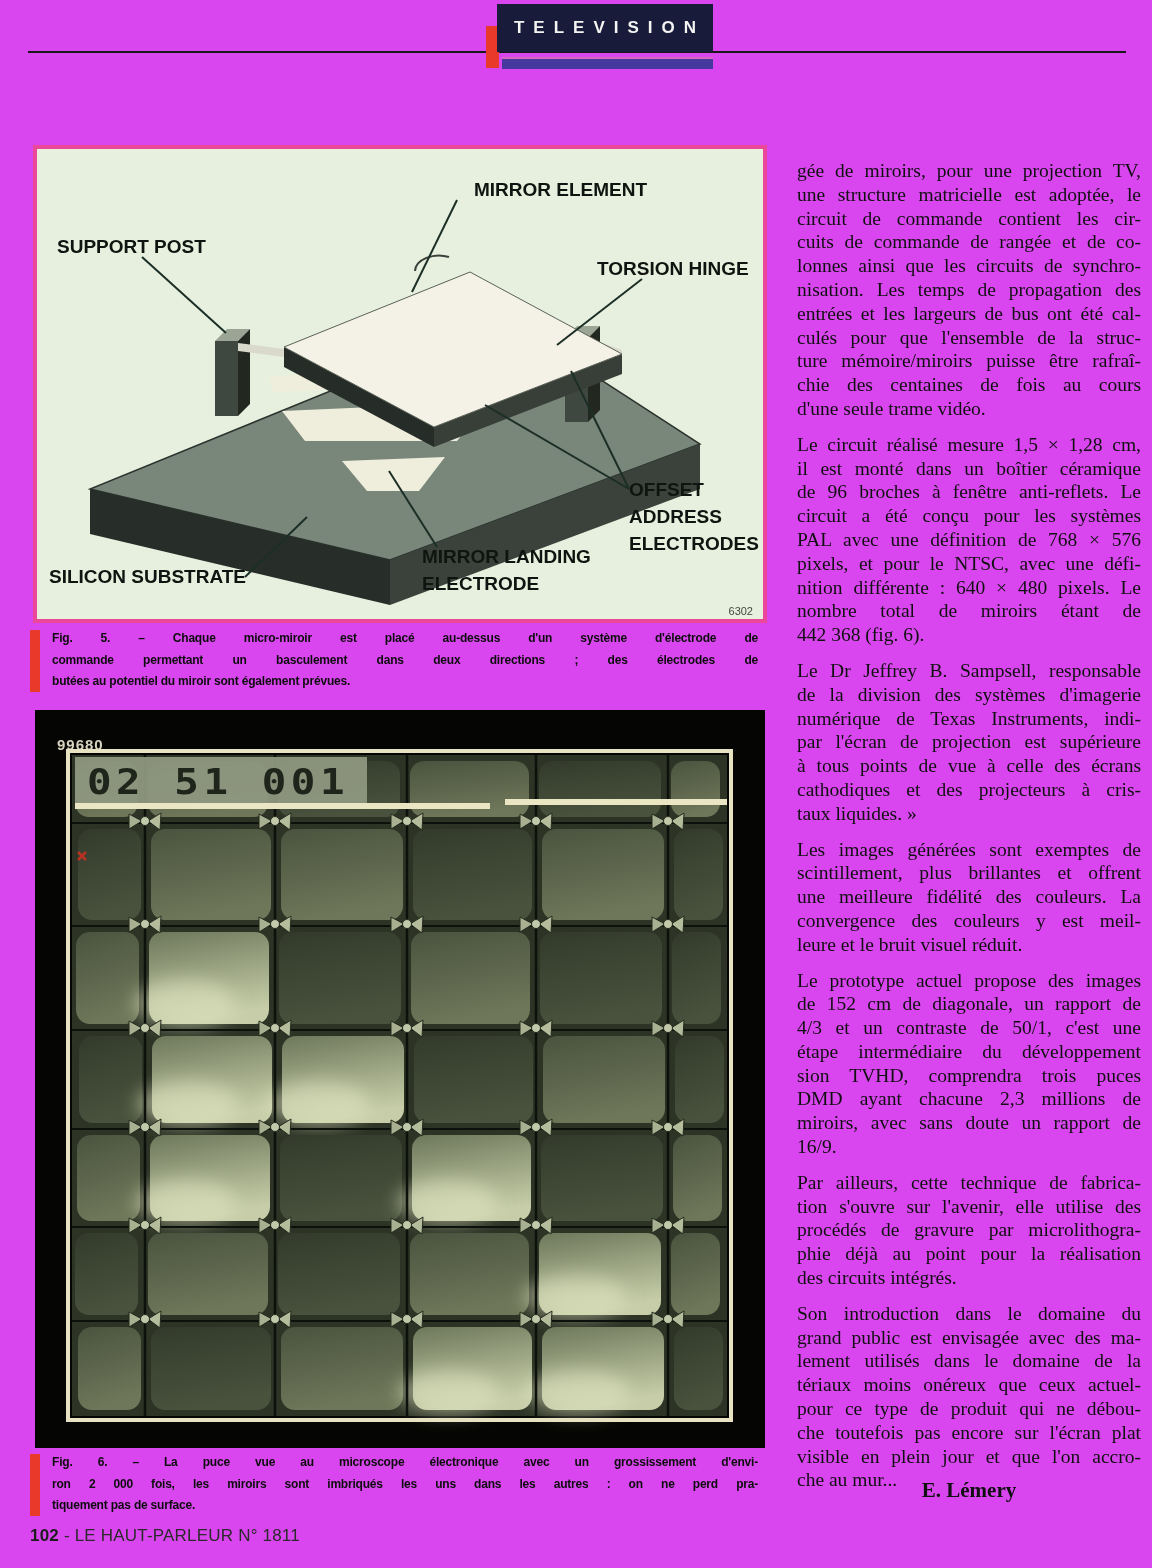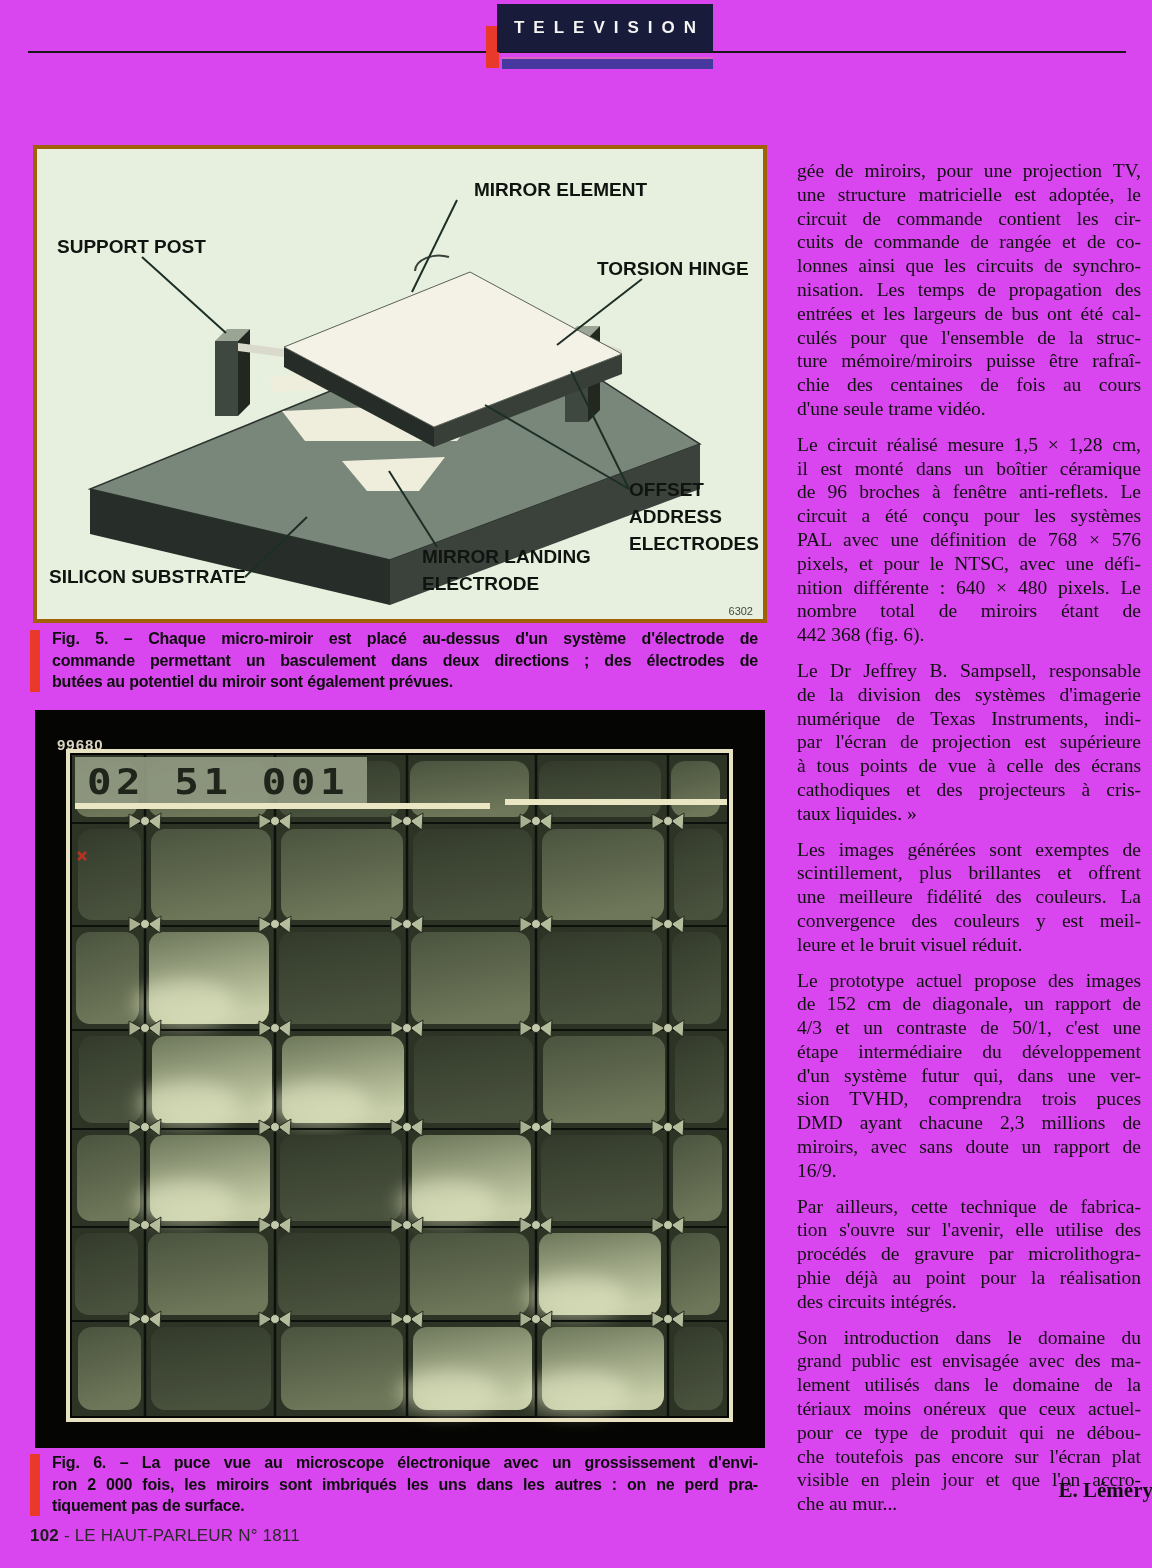--- a/index.html
+++ b/index.html
@@ -10,48 +10,48 @@
   .hrule{position:absolute;left:28px;top:51px;width:1098px;height:2px;background:#181818;}
   .tv-box{position:absolute;left:497px;top:4px;width:216px;height:48px;background:#181c3a;
           display:flex;align-items:center;justify-content:center;}
   .tv-box span{color:#f4f4f2;font-weight:bold;font-size:17px;letter-spacing:9px;padding-left:9px;}
   .tv-red{position:absolute;left:486px;top:26px;width:13px;height:42px;background:#e8392b;}
   .tv-purple{position:absolute;left:502px;top:57px;width:211px;height:10px;background:#46389e;
              border-top:2px solid #d964c0;}
 
   
   .fig5{position:absolute;left:33px;top:145px;width:726px;height:470px;
-        background:#e7f0de;border:4px solid #a16207;}
+        background:#e7f0de;border:4px solid #ec4899;}
   .fig5 svg{display:block;}
   .f5label{font-family:"Liberation Sans",sans-serif;font-weight:bold;font-size:19px;fill:#101410;}
   .f5plate{font-family:"Liberation Sans",sans-serif;font-size:11px;fill:#44483f;}
 
   
   .caption{position:absolute;left:30px;width:728px;}
   .capbar{position:absolute;left:0;top:2px;width:10px;height:62px;background:#e8392b;}
-  .cap-lines{margin-left:22px;width:706px;font-weight:bold;font-size:16px;line-height:21.5px;
+  .cap-lines{margin-left:22px;width:706px;font-weight:bold;font-size:12px;line-height:21.5px;
              color:#0d0d0d;letter-spacing:-0.2px;}
   .cap-lines div{text-align:justify;text-align-last:justify;}
   .cap-lines div.last{text-align-last:left;}
 
   
   .fig6{position:absolute;left:35px;top:710px;width:730px;height:738px;background:#050503;}
 
   
   .footer{position:absolute;left:30px;top:1526px;font-size:17px;color:#1c1c1c;letter-spacing:0.2px;}
   .footer b{font-weight:bold;}
   .footer .rest{font-weight:normal;color:#2a2a2a;}
 
   
   #article{position:absolute;left:785px;top:147px;width:368px;
            font-family:"Liberation Serif",serif;font-size:19.5px;line-height:23.8px;color:#101010;}
   #article .para{margin:12px;}
   #article .para div{text-align:justify;text-align-last:justify;white-space:nowrap;}
   #article .para div.last{text-align-last:left;white-space:normal;}
-  .signature{position:absolute;left:785px;top:1478px;width:368px;text-align:right;
+  .signature{position:absolute;left:785px;top:1478px;width:368px;text-align:center;
              font-family:"Liberation Serif",serif;font-weight:bold;font-size:21px;color:#101010;}
 </style>
 </head>
 <body>
 
 <div id="page">
 
   <div class="hrule"></div>
   <div class="tv-red"></div>
   <div class="tv-box">
@@ -413,21 +413,20 @@
         <div>scintillement, plus brillantes et offrent</div>
         <div>une meilleure fidélité des couleurs. La</div>
         <div>convergence des couleurs y est meil-</div>
         <div class="last">leure et le bruit visuel réduit.</div>
       </div>
       <div class="para">
         <div>Le prototype actuel propose des images</div>
         <div>de 152 cm de diagonale, un rapport de</div>
         <div>4/3 et un contraste de 50/1, c'est une</div>
         <div>étape intermédiaire du développement</div>
-        <div>d'un système futur qui, dans une ver-</div>
         <div>sion TVHD, comprendra trois puces</div>
         <div>DMD ayant chacune 2,3 millions de</div>
         <div>miroirs, avec sans doute un rapport de</div>
         <div class="last">16/9.</div>
       </div>
       <div class="para">
         <div>Par ailleurs, cette technique de fabrica-</div>
         <div>tion s'ouvre sur l'avenir, elle utilise des</div>
         <div>procédés de gravure par microlithogra-</div>
         <div>phie déjà au point pour la réalisation</div>

